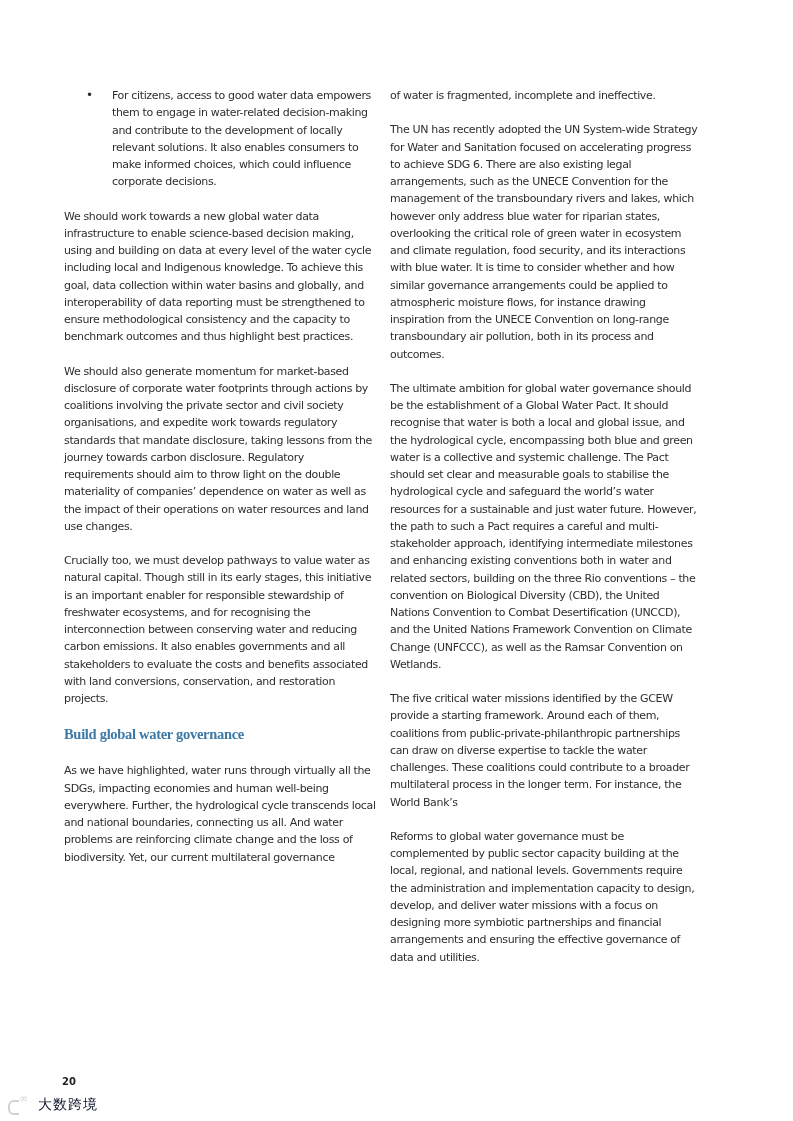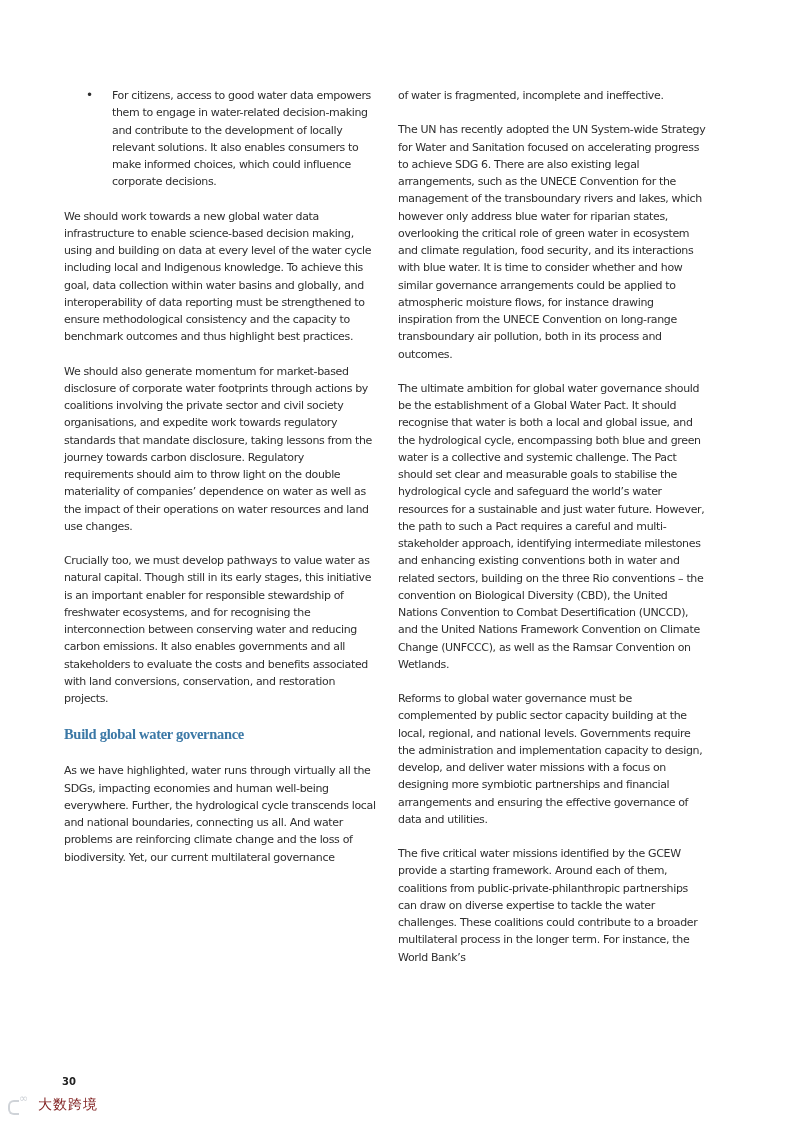--- a/index.html
+++ b/index.html
@@ -1,28 +1,28 @@
 <!DOCTYPE html>
 <html><head>
 <meta charset="utf-8">
 <style>
   html, body { margin: 0; padding: 0; background: #ffffff; }
   body { width: 793px; height: 1121px; position: relative; overflow: hidden;
          font-family: "DejaVu Sans", sans-serif; color: #2e2e2e; }
   .col { position: absolute; top: 87px; width: 312px; }
   .col-left { left: 64px; }
-  .col-right { left: 390px; width: 310px; margin-left: 8px; }
+  .col-right { left: 390px; width: 310px; }
   p { margin: 0 0 17px 0; font-size: 11px; line-height: 17.25px; letter-spacing: -0.35px; }
   .bullet { position: relative; padding-left: 48px; margin-bottom: 17px; }
   .bullet-mark { position: absolute; left: 22px; top: 0; font-size: 12px; line-height: 17.25px; }
   .bullet p { margin: 0; }
   h2 { margin: 0 0 18px 0; font-size: 14.5px; line-height: 20px; font-weight: bold;
        letter-spacing: -0.3px; color: #3b78a6; font-family: Liberation Serif, serif; }
   .page-num { position: absolute; left: 62px; top: 1076px; font-size: 10px; font-weight: bold; color: #222; }
-  .watermark { position: absolute; left: 8px; top: 1096px; font-size: 14px; color: #7f1d1d;
+  .watermark { position: absolute; left: 8px; top: 1096px; font-size: 14px; color: #0f172a;
                letter-spacing: 1px; display: flex; align-items: center; gap: 4px; }
   .wm-logo { display: inline-block; width: 26px; height: 14px; position: relative; }
   .wm-logo::before { content: ""; position: absolute; left: 0; top: 2px; width: 9px; height: 11px;
        border: 2px solid #cfd3d8; border-right: none; border-radius: 6px 0 0 6px; }
   .wm-logo::after { content: "∞"; position: absolute; left: 11px; top: -6px; font-size: 11px; color: #cfd3d8; }
 </style>
 </head>
 <body>
 
 <div class="col col-left">
@@ -34,22 +34,22 @@
   <p>We should also generate momentum for market-based disclosure of corporate water footprints through actions by coalitions involving the private sector and civil society organisations, and expedite work towards regulatory standards that mandate disclosure, taking lessons from the journey towards carbon disclosure. Regulatory requirements should aim to throw light on the double materiality of companies’ dependence on water as well as the impact of their operations on water resources and land use changes.</p>
   <p>Crucially too, we must develop pathways to value water as natural capital. Though still in its early stages, this initiative is an important enabler for responsible stewardship of freshwater ecosystems, and for recognising the interconnection between conserving water and reducing carbon emissions. It also enables governments and all stakeholders to evaluate the costs and benefits associated with land conversions, conservation, and restoration projects.</p>
   <h2>Build global water governance</h2>
   <p>As we have highlighted, water runs through virtually all the SDGs, impacting economies and human well-being everywhere. Further, the hydrological cycle transcends local and national boundaries, connecting us all. And water problems are reinforcing climate change and the loss of biodiversity. Yet, our current multilateral governance</p>
 </div>
 
 <div class="col col-right">
   <p>of water is fragmented, incomplete and ineffective.</p>
   <p>The UN has recently adopted the UN System-wide Strategy for Water and Sanitation focused on accelerating progress to achieve SDG 6. There are also existing legal arrangements, such as the UNECE Convention for the management of the transboundary rivers and lakes, which however only address blue water for riparian states, overlooking the critical role of green water in ecosystem and climate regulation, food security, and its interactions with blue water. It is time to consider whether and how similar governance arrangements could be applied to atmospheric moisture flows, for instance drawing inspiration from the UNECE Convention on long-range transboundary air pollution, both in its process and outcomes.</p>
   <p>The ultimate ambition for global water governance should be the establishment of a Global Water Pact. It should recognise that water is both a local and global issue, and the hydrological cycle, encompassing both blue and green water is a collective and systemic challenge. The Pact should set clear and measurable goals to stabilise the hydrological cycle and safeguard the world’s water resources for a sustainable and just water future. However, the path to such a Pact requires a careful and multi-stakeholder approach, identifying intermediate milestones and enhancing existing conventions both in water and related sectors, building on the three Rio conventions – the convention on Biological Diversity (CBD), the United Nations Convention to Combat Desertification (UNCCD), and the United Nations Framework Convention on Climate Change (UNFCCC), as well as the Ramsar Convention on Wetlands.</p>
+  <p>The five critical water missions identified by the GCEW provide a starting framework. Around each of them, coalitions from public-private-philanthropic partnerships can draw on diverse expertise to tackle the water challenges. These coalitions could contribute to a broader multilateral process in the longer term. For instance, the World Bank’s</p>
   <p>Reforms to global water governance must be complemented by public sector capacity building at the local, regional, and national levels. Governments require the administration and implementation capacity to design, develop, and deliver water missions with a focus on designing more symbiotic partnerships and financial arrangements and ensuring the effective governance of data and utilities.</p>
-  <p>The five critical water missions identified by the GCEW provide a starting framework. Around each of them, coalitions from public-private-philanthropic partnerships can draw on diverse expertise to tackle the water challenges. These coalitions could contribute to a broader multilateral process in the longer term. For instance, the World Bank’s</p>
 </div>
 
-<div class="page-num">30</div>
+<div class="page-num">20</div>
 
 <div class="watermark">
   <span class="wm-logo"></span>
   <span>大数跨境</span>
 </div>
 
 </body></html>

